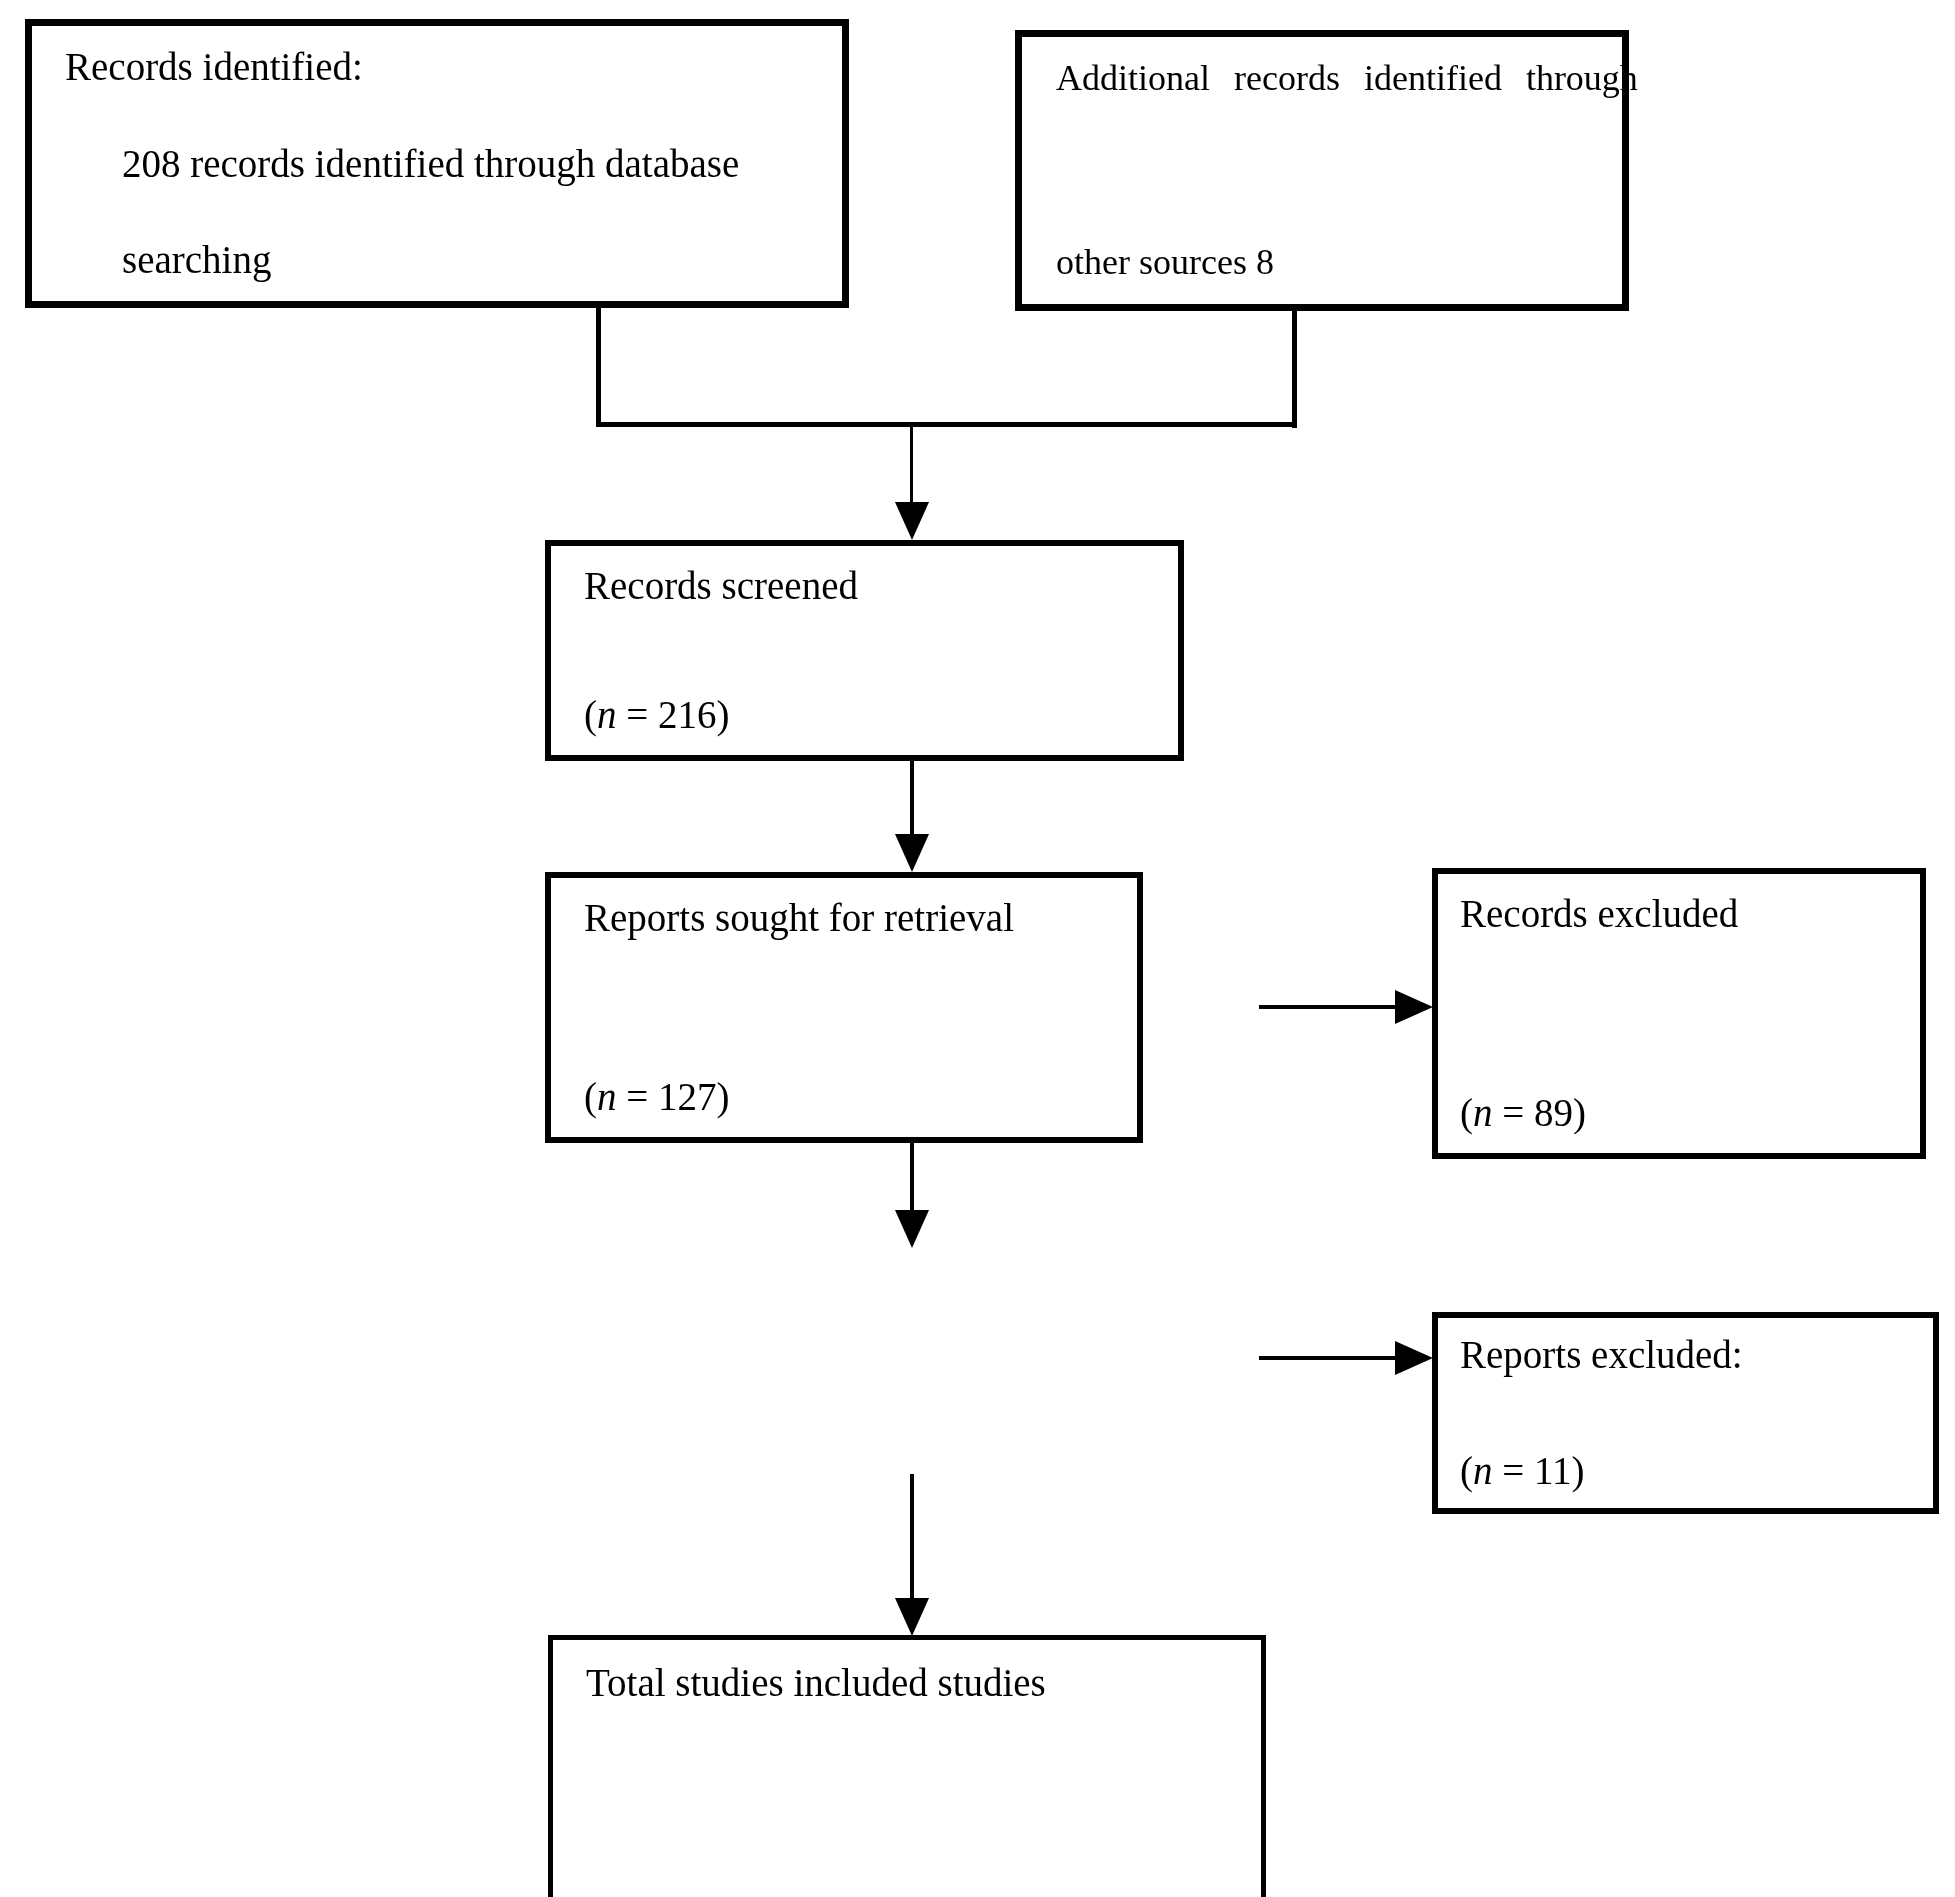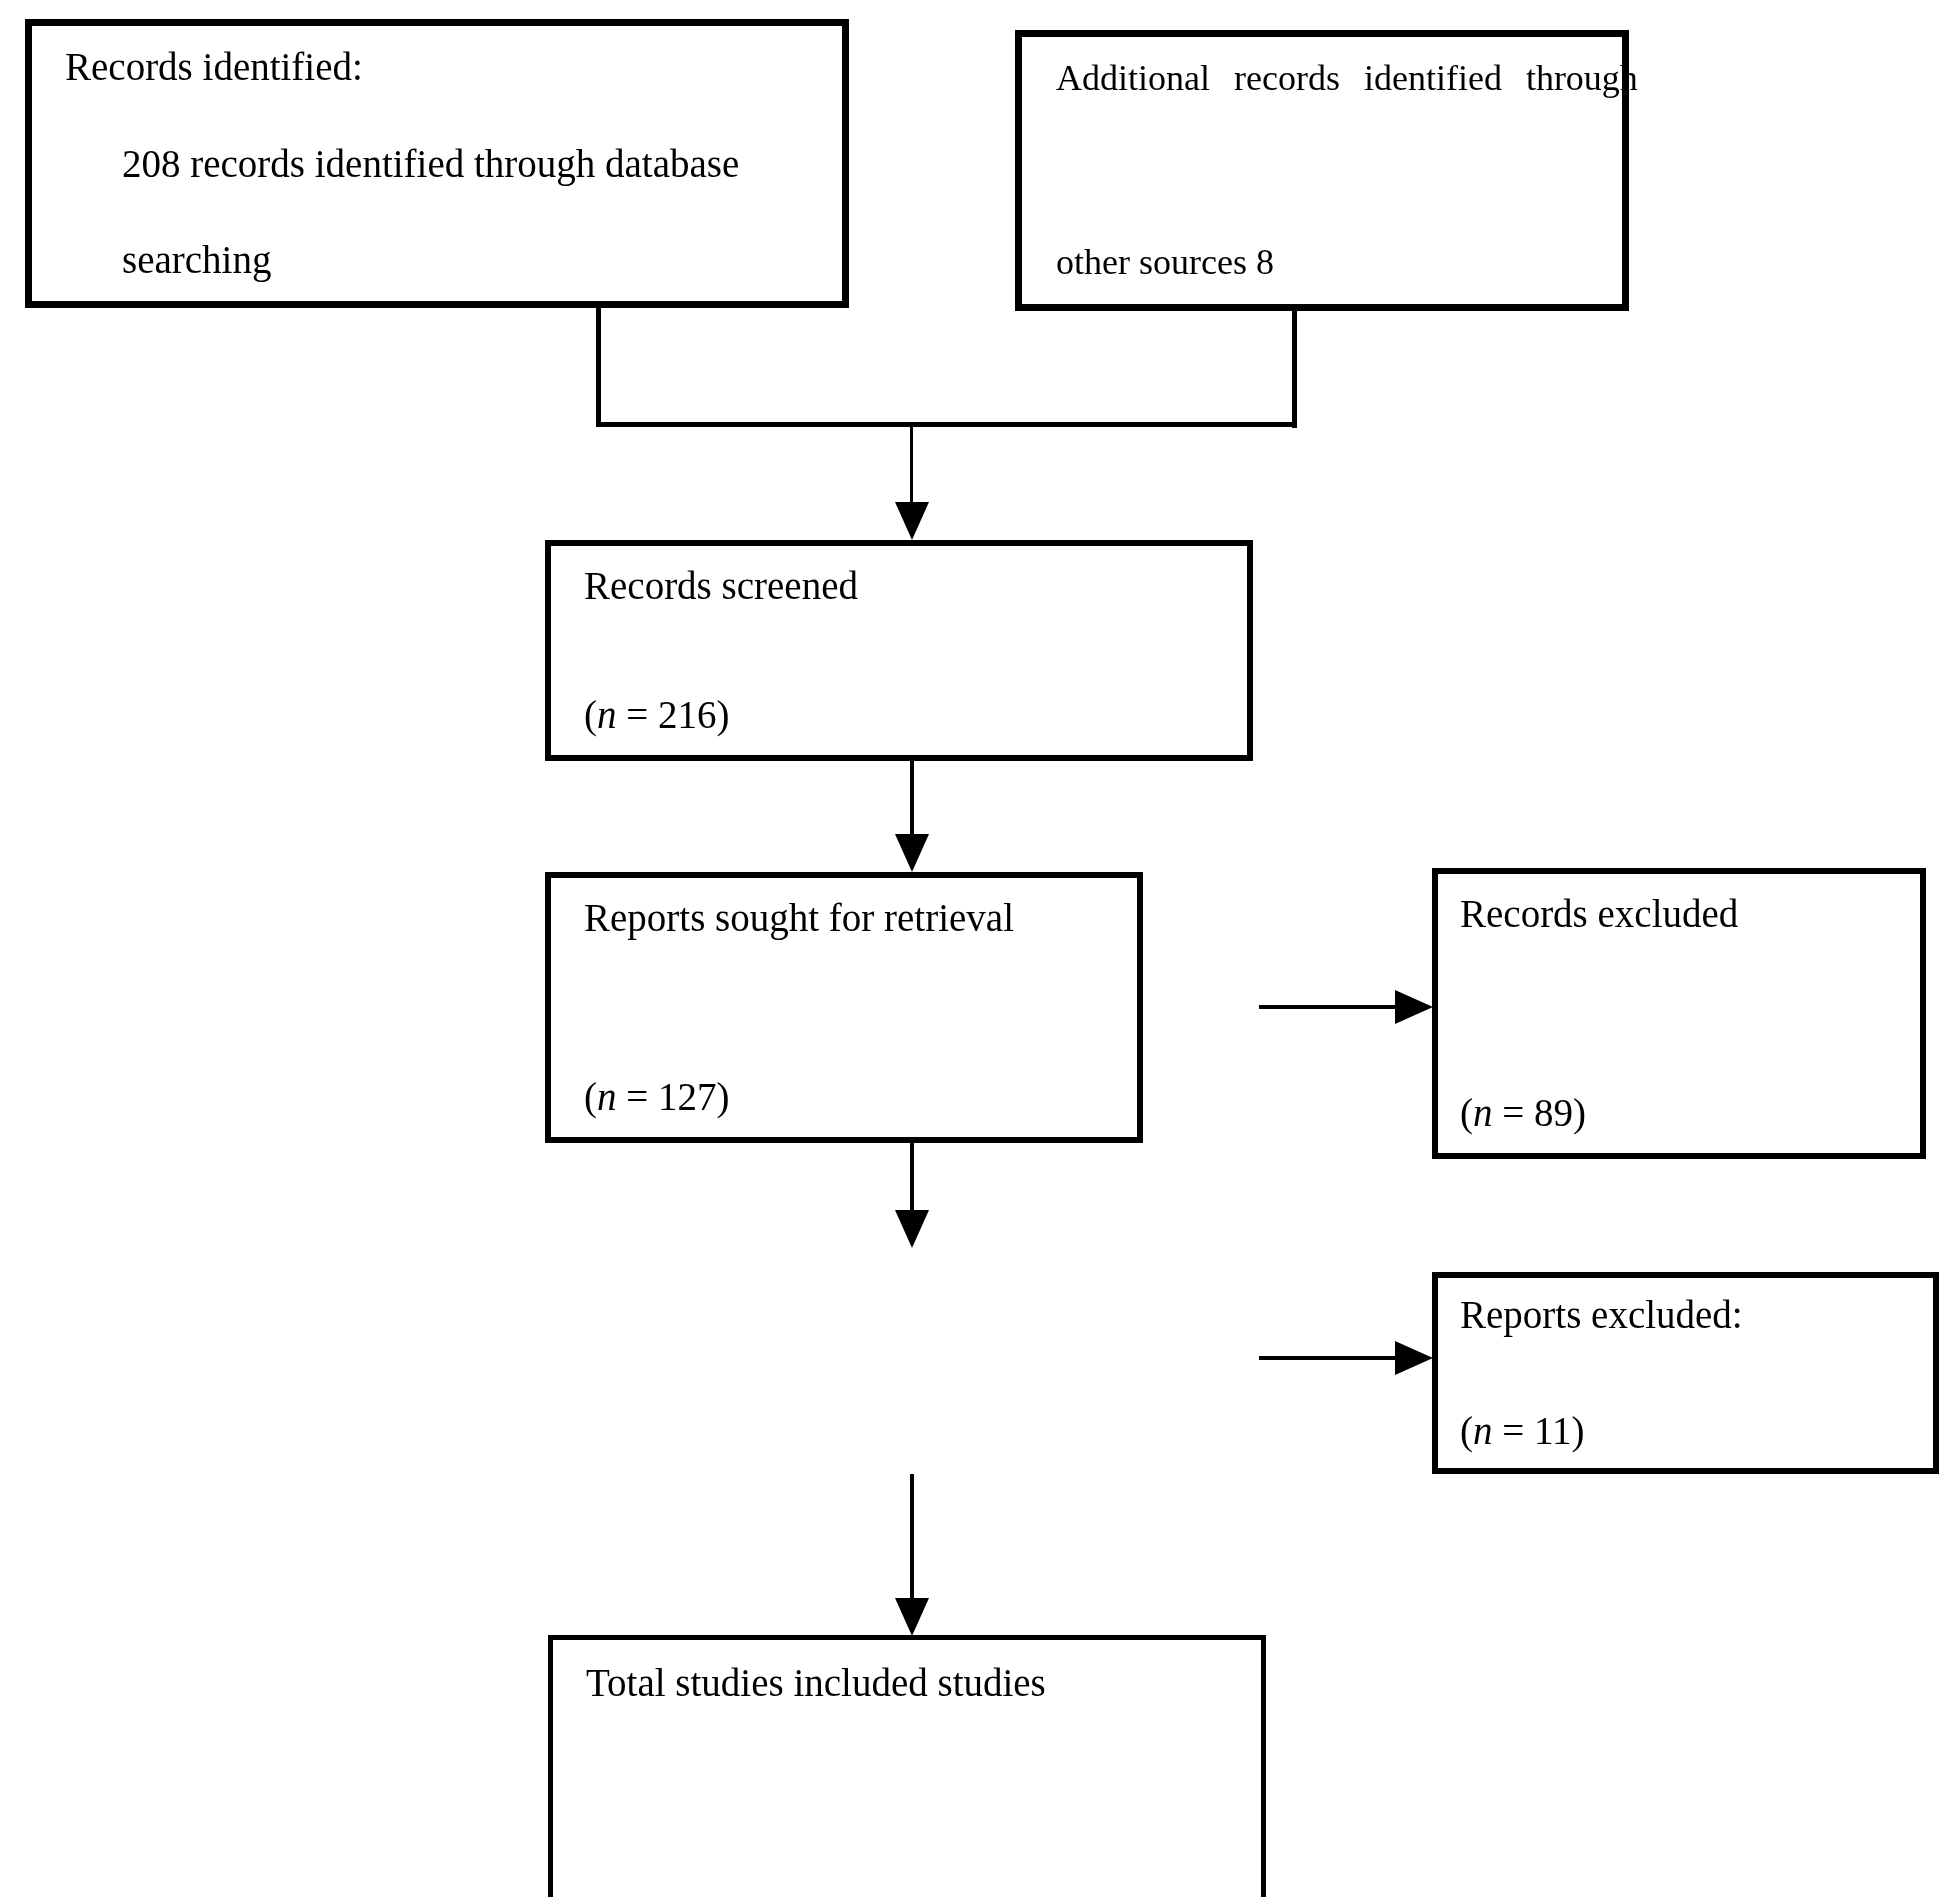--- a/index.html
+++ b/index.html
@@ -67,21 +67,21 @@
     <div class="tline stretch">Additional records identified through</div>
     <div class="tline">other sources 8</div>
   </div>
 
   <div class="vline" style="left:596px; top:308px; width:5px; height:119px;"></div>
   <div class="vline" style="left:1292px; top:311px; width:5px; height:117px;"></div>
   <div class="hline" style="left:596px; top:422px; width:701px; height:5px;"></div>
   <div class="vline" style="left:910px; top:426px; width:3.1px; height:78px;"></div>
   <div class="arrowhead-down" style="left:895px; top:502px;"></div>
 
-  <div class="box" id="box-records-screened" style="left:545px; top:540px; width:708px; height:221px;">
+  <div class="box" id="box-records-screened" style="left:545px; top:540px; width:639px; height:221px;">
     <div class="tline">Records screened</div>
     <div class="tline count">(<i>n</i> = 216)</div>
   </div>
 
   <div class="vline" style="left:910px; top:761px; width:4.4px; height:75px;"></div>
   <div class="arrowhead-down" style="left:895px; top:834px;"></div>
 
   <div class="box" id="box-reports-sought" style="left:545px; top:872px; width:598px; height:271px;">
     <div class="tline">Reports sought for retrieval</div>
     <div class="tline count">(<i>n</i> = 127)</div>
@@ -95,21 +95,21 @@
     <div class="tline count">(<i>n</i> = 89)</div>
   </div>
 
   <div class="vline" style="left:910px; top:1143px; width:4.4px; height:69px;"></div>
   <div class="arrowhead-down" style="left:895px; top:1210px;"></div>
 
 
   <div class="hline" style="left:1259px; top:1356px; width:137px; height:4.4px;"></div>
   <div class="arrowhead-right" style="left:1395px; top:1341px;"></div>
 
-  <div class="box" id="box-reports-excluded" style="left:1432px; top:1272px; width:507px; height:202px;">
+  <div class="box" id="box-reports-excluded" style="left:1432px; top:1312px; width:507px; height:202px;">
     <div class="tline">Reports excluded:</div>
     <div class="tline count">(<i>n</i> = 11)</div>
   </div>
 
   <div class="vline" style="left:910px; top:1474px; width:4.4px; height:125px;"></div>
   <div class="arrowhead-down" style="left:895px; top:1598px;"></div>
 
   <div class="box thin" id="box-total-included" style="left:548px; top:1635px; width:718px; height:283px;">
     <div class="tline">Total studies included studies</div>
   </div>

